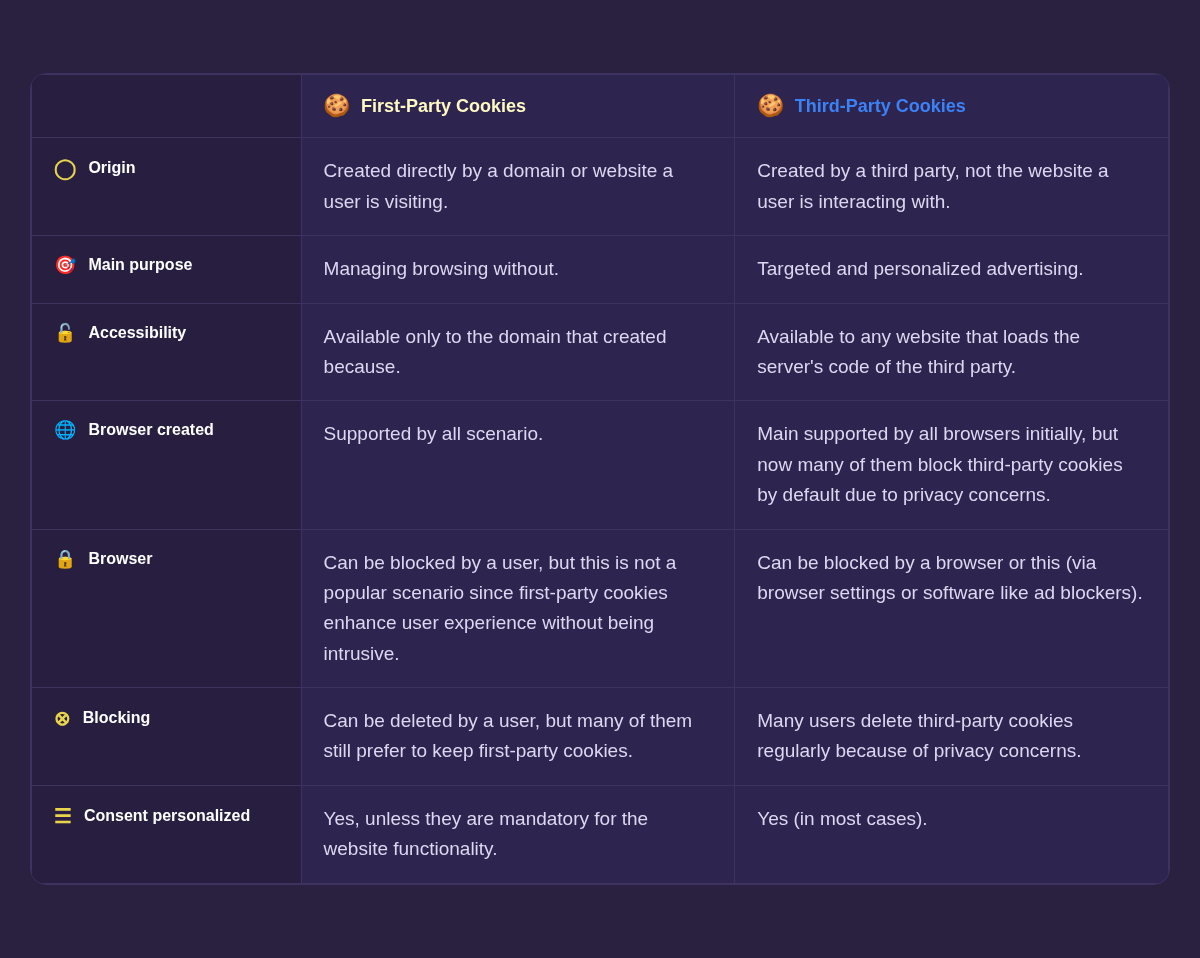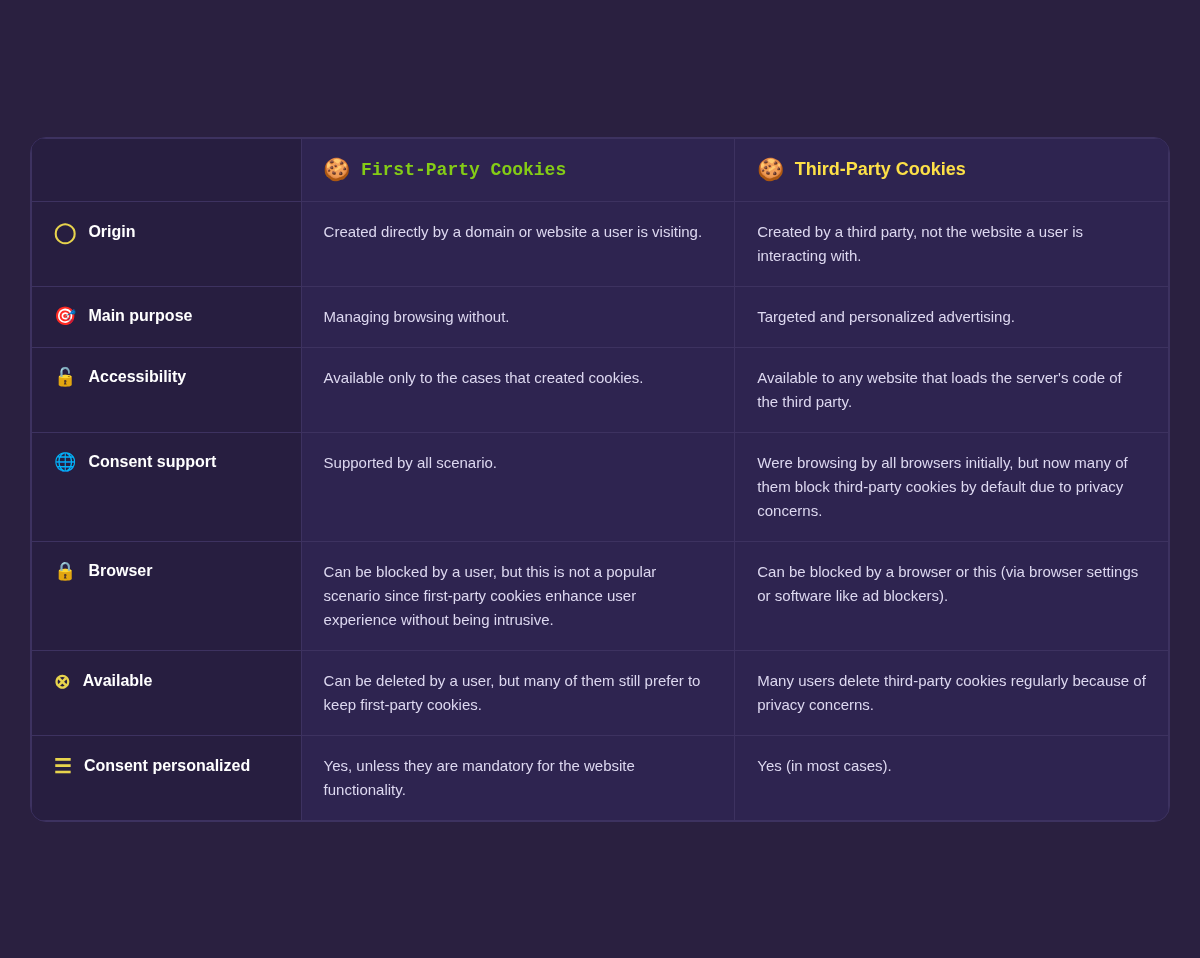--- a/index.html
+++ b/index.html
@@ -64,21 +64,21 @@
       font-weight: 700;
       color: #ffffff;
     }
 
     .row-label .icon {
       font-size: 20px;
       flex-shrink: 0;
     }
 
     td.cell-content {
-      font-size: 15px;
+      font-size: 19px;
       color: #ddd8f0;
       line-height: 1.6;
     }
 
     tr {
       border-bottom: 1px solid #3d3260;
     }
 
     thead th:first-child {
       background: transparent;
@@ -89,27 +89,27 @@
 <body>
 
 <div class="table-wrapper">
   <table>
     <thead>
       <tr>
         <th style="background:#271e40; border:1px solid #3d3260;"></th>
         <th style="border:1px solid #3d3260;">
           <span style="display:flex; align-items:center; gap:10px;">
             <span style="color:#e040fb; font-size:22px;">🍪</span>
-            <span style="color:#84cc16;font-family:Liberation Mono, monospace;">First-Party Cookies</span>
+            <span style="color:#fef9c3;">First-Party Cookies</span>
           </span>
         </th>
         <th style="border:1px solid #3d3260;">
           <span style="display:flex; align-items:center; gap:10px;">
             <span style="color:#26c6da; font-size:22px;">🍪</span>
-            <span style="color:#fde047;">Third-Party Cookies</span>
+            <span style="color:#3b82f6;">Third-Party Cookies</span>
           </span>
         </th>
       </tr>
     </thead>
     <tbody id="table-body">
     <tr>
           <td>
       <div class="row-label">
         <span class="icon" style="color:#e8d44d; font-size:20px;">◯</span>
         <span>Origin</span>
@@ -128,48 +128,48 @@
           <td class="cell-content">Managing browsing without.</td>
           <td class="cell-content">Targeted and personalized advertising.</td>
         </tr>
         <tr>
           <td>
       <div class="row-label">
         <span class="icon" style="color:#e8d44d; font-size:18px;">🔓</span>
         <span>Accessibility</span>
       </div>
     </td>
-          <td class="cell-content">Available only to the cases that created cookies.</td>
+          <td class="cell-content">Available only to the domain that created because.</td>
           <td class="cell-content">Available to any website that loads the server's code of the third party.</td>
         </tr>
         <tr>
           <td>
       <div class="row-label">
         <span class="icon" style="color:#e8d44d; font-size:18px;">🌐</span>
-        <span>Consent support</span>
+        <span>Browser created</span>
       </div>
     </td>
           <td class="cell-content">Supported by all scenario.</td>
-          <td class="cell-content">Were browsing by all browsers initially, but now many of them block third-party cookies by default due to privacy concerns.</td>
+          <td class="cell-content">Main supported by all browsers initially, but now many of them block third-party cookies by default due to privacy concerns.</td>
         </tr>
         <tr>
           <td>
       <div class="row-label">
         <span class="icon" style="color:#e8d44d; font-size:18px;">🔒</span>
         <span>Browser</span>
       </div>
     </td>
           <td class="cell-content">Can be blocked by a user, but this is not a popular scenario since first-party cookies enhance user experience without being intrusive.</td>
           <td class="cell-content">Can be blocked by a browser or this (via browser settings or software like ad blockers).</td>
         </tr>
         <tr>
           <td>
       <div class="row-label">
         <span class="icon" style="color:#e8d44d; font-size:20px;">⊗</span>
-        <span>Available</span>
+        <span>Blocking</span>
       </div>
     </td>
           <td class="cell-content">Can be deleted by a user, but many of them still prefer to keep first-party cookies.</td>
           <td class="cell-content">Many users delete third-party cookies regularly because of privacy concerns.</td>
         </tr>
         <tr>
           <td>
       <div class="row-label">
         <span class="icon" style="color:#e8d44d; font-size:20px;">☰</span>
         <span>Consent personalized</span>

